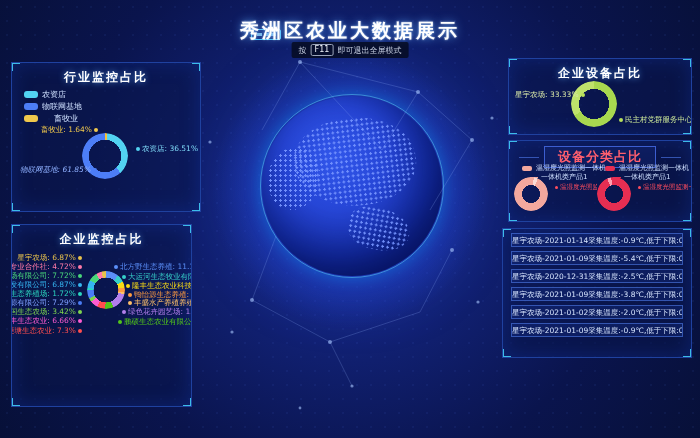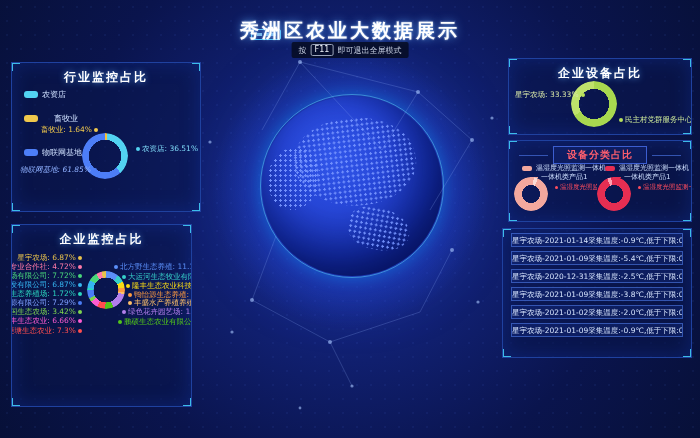--- a/index.html
+++ b/index.html
@@ -54,21 +54,21 @@
   .lg{position:absolute;display:flex;align-items:center;gap:4px;font-size:8px;color:#cfe0ff;white-space:nowrap;}
   .sw{width:14px;height:7px;border-radius:3px;flex:0 0 auto;}
   .sw2{width:10px;height:5px;border-radius:2px;flex:0 0 auto;}
   
   .alarm-row{position:relative;margin:4px 8px 0 8px;height:14px;line-height:13px;text-align:center;
     font-size:7.5px;color:#d8e6ff;border:1px solid rgba(90,140,255,.5);
     background:rgba(25,55,150,.28);overflow:hidden;white-space:nowrap;}
   
   .cat-head{position:absolute;left:0;right:0;top:5px;display:flex;align-items:center;gap:5px;padding:0 10px;}
   .cat-line{flex:1;height:1px;background:rgba(70,110,220,.7);}
-  .cat-box{border:1px solid #3c5ed0;padding:1px 13px;font-size:10px;font-weight:bold;letter-spacing:1px;
+  .cat-box{border:1px solid #3c5ed0;padding:1px 13px;font-size:13px;font-weight:bold;letter-spacing:1px;
     color:#ff5f6e;background:rgba(20,40,120,.4);white-space:nowrap;}
   .callout{position:absolute;font-size:6.5px;color:#ff4d5e;white-space:nowrap;overflow:hidden;}
   
   .globe-glow{position:absolute;left:210px;top:50px;width:280px;height:280px;border-radius:50%;
     background:radial-gradient(circle, rgba(45,95,255,.55) 0%, rgba(30,60,210,.28) 45%, transparent 70%);}
   .globe{position:absolute;left:262px;top:96px;width:180px;height:180px;border-radius:50%;overflow:hidden;
     background:radial-gradient(circle at 40% 34%, #3156ea 0%, #2747d8 32%, #1731ad 62%, #0e1d72 85%, #0b1658 100%);
     box-shadow:0 0 55px 14px rgba(40,85,230,.5), inset -12px -18px 45px rgba(0,10,80,.65);}
   .globe-ring{position:absolute;left:260px;top:94px;width:184px;height:184px;border-radius:50%;
     border:1px solid rgba(90,225,255,.5);box-shadow:0 0 16px rgba(0,190,255,.3);}
@@ -130,21 +130,21 @@
   <div class="panel" style="left:11px;top:62px;width:190px;height:150px;">
     <span class="cn tl"></span>
       <span class="cn tr"></span>
     <span class="cn bl"></span>
       <span class="cn br"></span>
     <div class="ptitle">行业监控占比</div>
     <div class="lg" style="left:12px;top:26px;">
       <span class="sw" style="background:#52d3f2;"></span>
       <span>农资店</span>
     </div>
-    <div class="lg" style="left:12px;top:38px;margin-top:46px;">
+    <div class="lg" style="left:12px;top:38px;">
       <span class="sw" style="background:#4d7ef7;"></span>
       <span>物联网基地</span>
     </div>
     <div class="lg" style="left:12px;top:50px;gap:16px;">
       <span class="sw" style="background:#f0c84c;"></span>
       <span>畜牧业</span>
     </div>
     <div class="donut hole72 d-industry" style="left:70px;top:70px;width:46px;height:46px;"></div>
     <div class="lb" style="right:100px;top:62px;color:#f0c84c;">
       <span>畜牧业: 1.64%</span><span class="dt" style="background:#f0c84c;"></span>

